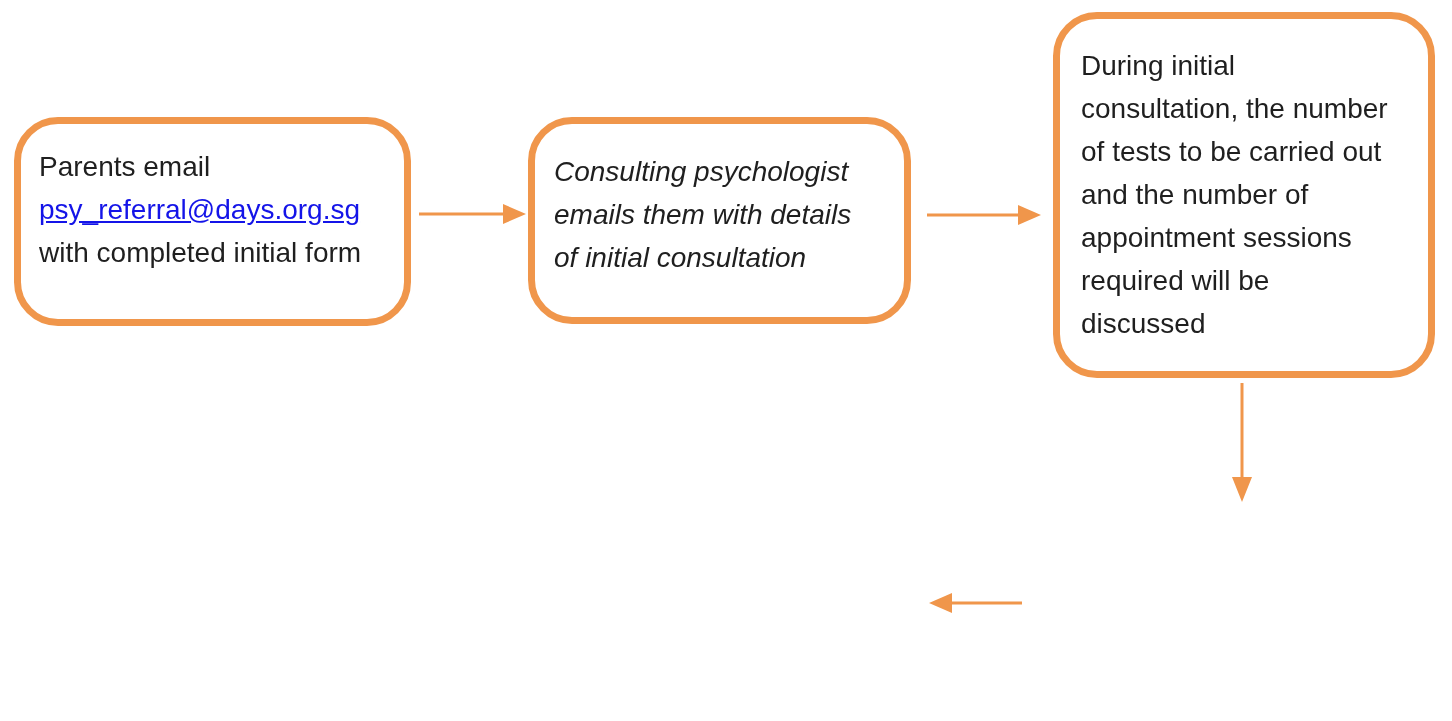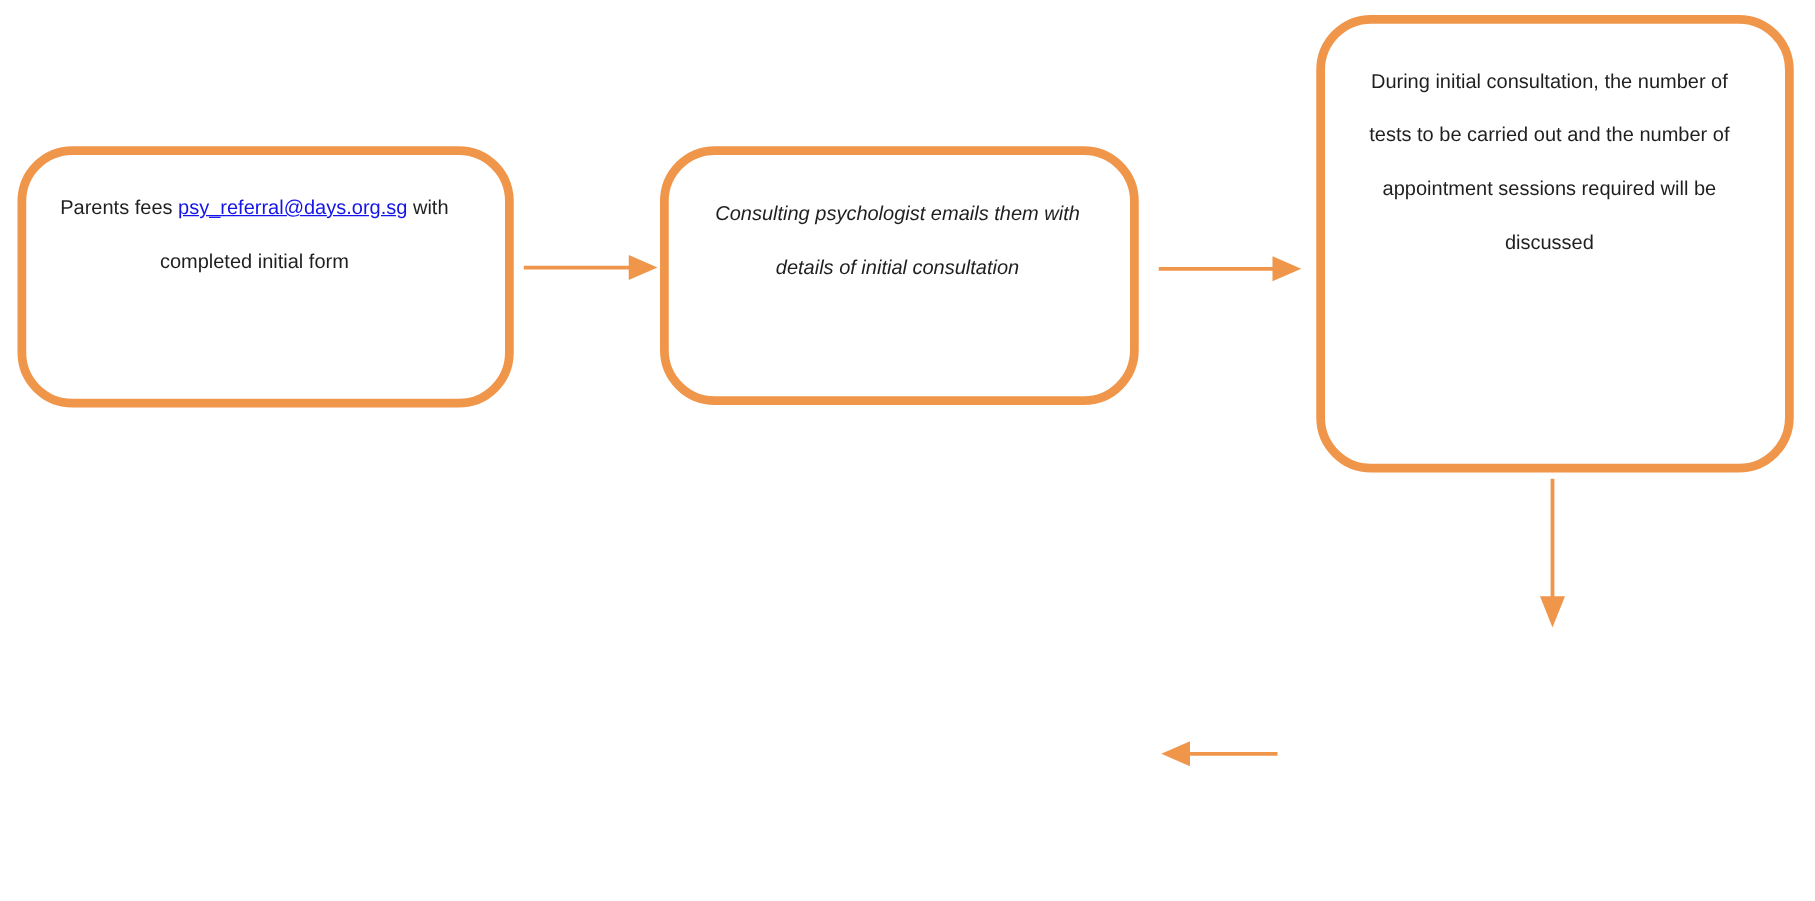--- a/index.html
+++ b/index.html
@@ -19,24 +19,23 @@
     width: 1452px;
     height: 721px;
     background: var(--bg);
     overflow: hidden;
   }
   .flow-box {
     position: absolute;
     border: 7px solid var(--accent);
     border-radius: 44px;
     background: var(--bg);
-    font-size: 16px;
+    font-size: 28px;
     line-height: 43px;
     color: var(--text);
-    text-align: center;
   }
   #box1 { left: 14px;   top: 117px; width: 397px; height: 209px; padding: 21px 36px 0 18px; }
   #box2 { left: 528px;  top: 117px; width: 383px; height: 207px; padding: 26px 22px 0 19px; font-style: italic; }
   #box3 { left: 1053px; top: 12px;  width: 382px; height: 366px; padding: 25px 30px 0 21px; }
   #box4 { left: 1053px; top: 505px; width: 382px; height: 207px; padding: 21px 24px 0 23px; }
   #box5 { left: 540px;  top: 492px; width: 383px; height: 207px; padding: 19px 40px 0 17px; }
   .email-link {
     color: var(--link);
     text-decoration: underline;
     cursor: pointer;
@@ -49,21 +48,21 @@
   #arrow2 { left: 924px;  top: 201px; }
   #arrow3 { left: 1228px; top: 381px; }
   #arrow4 { left: 928px;  top: 589px; }
 </style>
 </head>
 <body>
 
 <div class="canvas">
 
   <div class="flow-box" id="box1">
-    <p><span>Parents fees</span>
+    <p><span>Parents email</span>
       <a class="email-link">psy_referral@days.org.sg</a>
       <span>with completed initial form</span></p>
   </div>
 
   <div class="arrow" id="arrow1">
     <svg width="110" height="28" viewBox="0 0 110 28">
       <line x1="2" y1="14" x2="87" y2="14" stroke="currentColor" stroke-width="3"></line>
       <polygon points="86,4 109,14 86,24" fill="currentColor"></polygon>
     </svg>
   </div>

